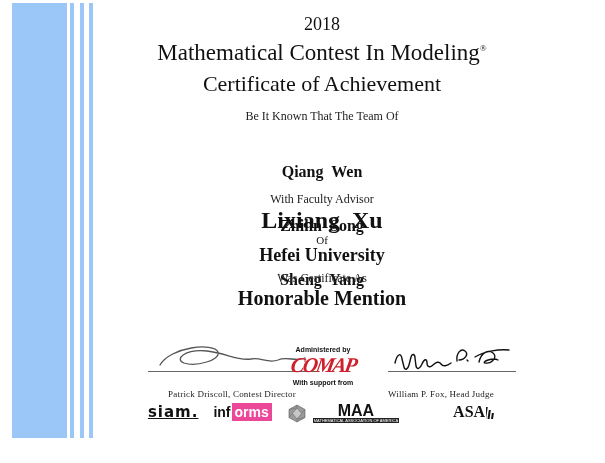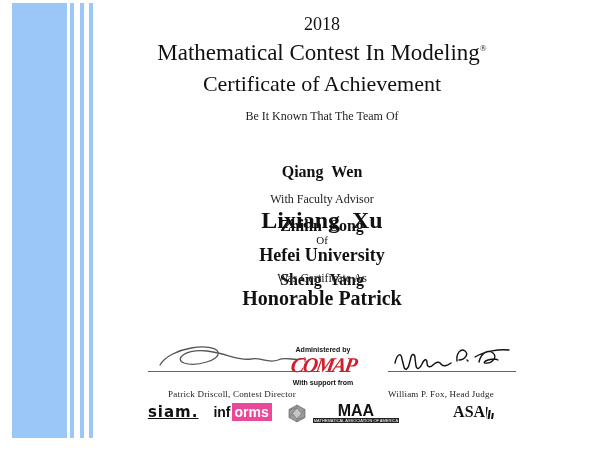--- a/index.html
+++ b/index.html
@@ -84,21 +84,21 @@
     <div>Sheng  Yang</div>
   </div>
 
   <div class="line small-head advisor-intro">With Faculty Advisor</div>
   <div class="line advisor">Lixiang  Xu</div>
 
   <div class="line of-label">Of</div>
   <div class="line institution">Hefei University</div>
 
   <div class="line small-head designation-intro">Was Certificate As</div>
-  <div class="line designation">Honorable Patrick</div>
+  <div class="line designation">Honorable Mention</div>
 
   <div class="sig-left">
     <svg class="sig-svg" width="160" height="36" viewBox="0 0 160 36">
       <path d="M8 27 C18 9 62 4 66 14 C69 22 44 29 32 25 C22 21 33 11 55 13 C75 15 84 23 99 21 C109 19 116 26 126 22 C134 18 145 24 153 20" fill="none" stroke="#555" stroke-width="1.3" stroke-linecap="round"></path>
     </svg>
     <div class="sig-rule"></div>
     <div class="sig-caption">Patrick Driscoll, Contest Director</div>
   </div>
 
   <div class="comap">

